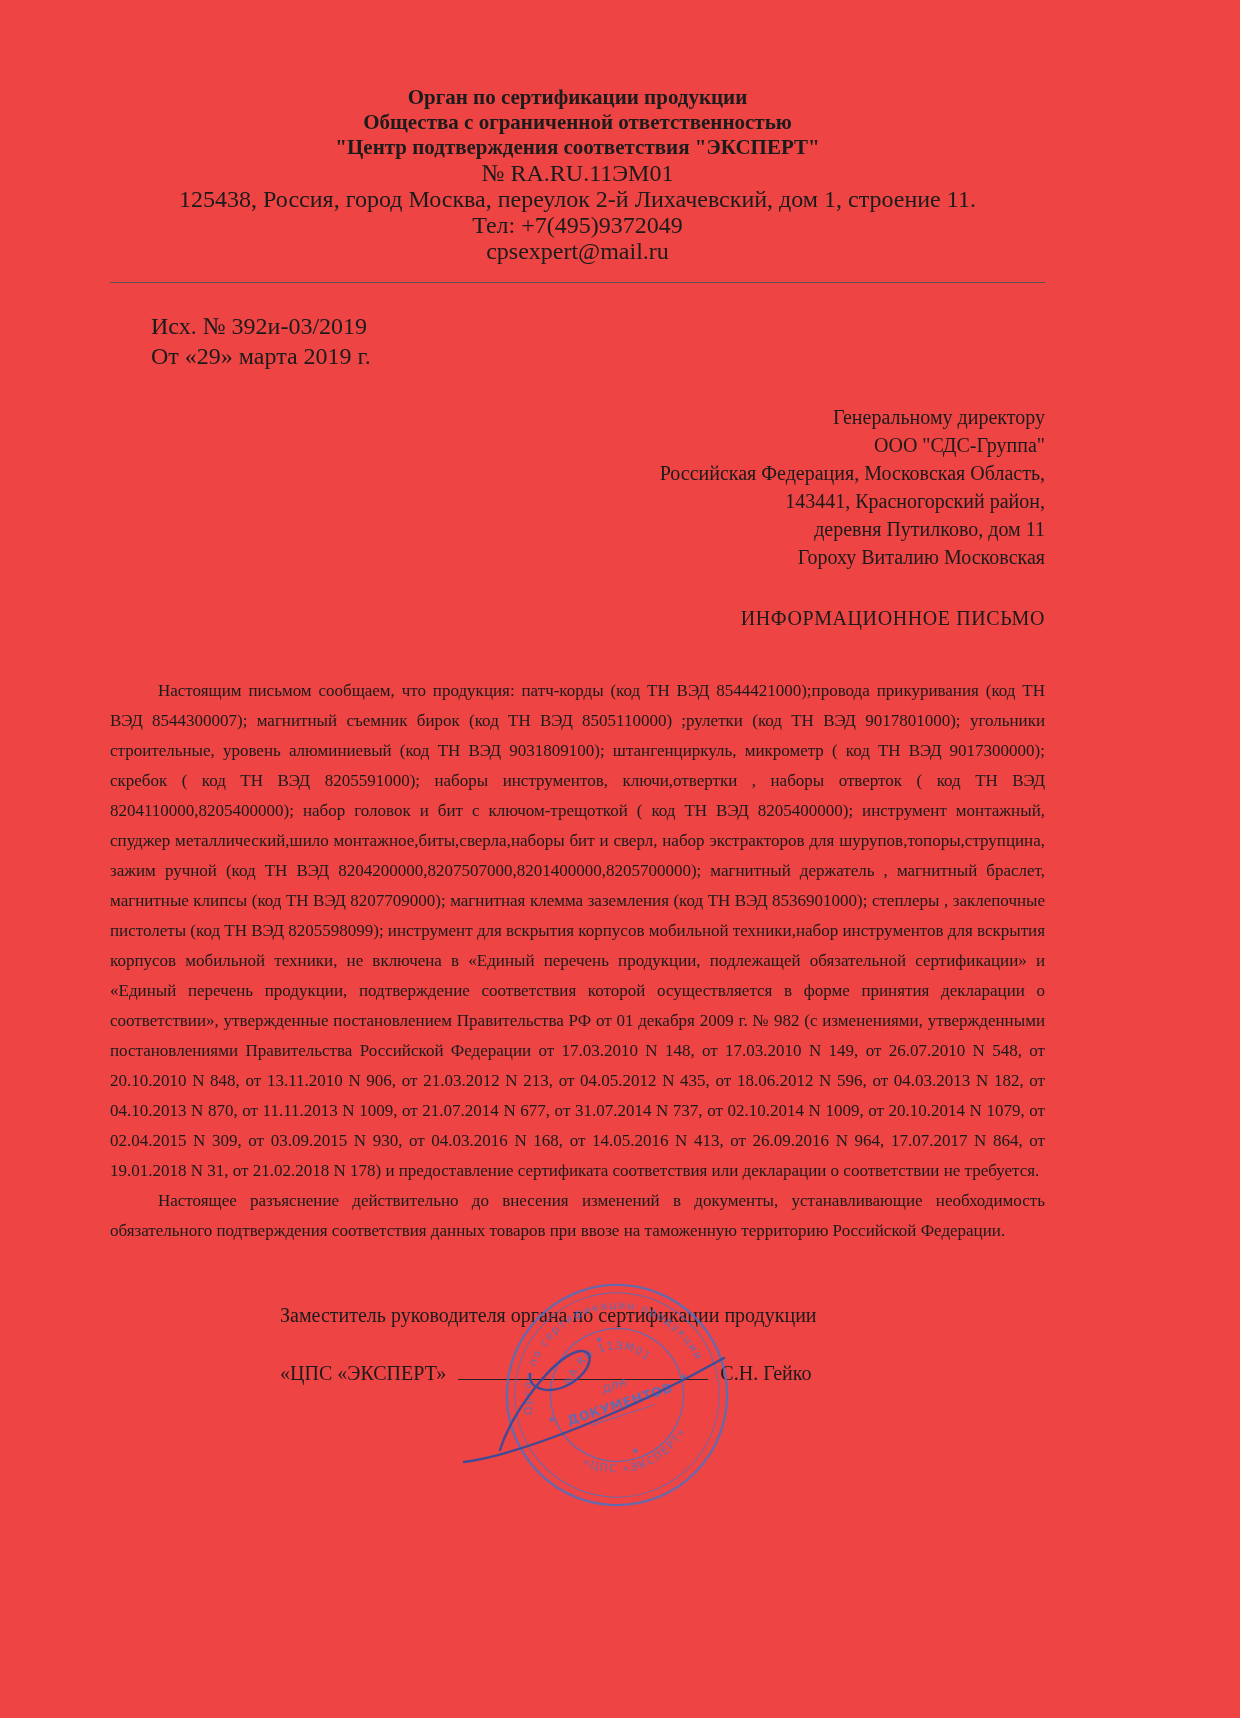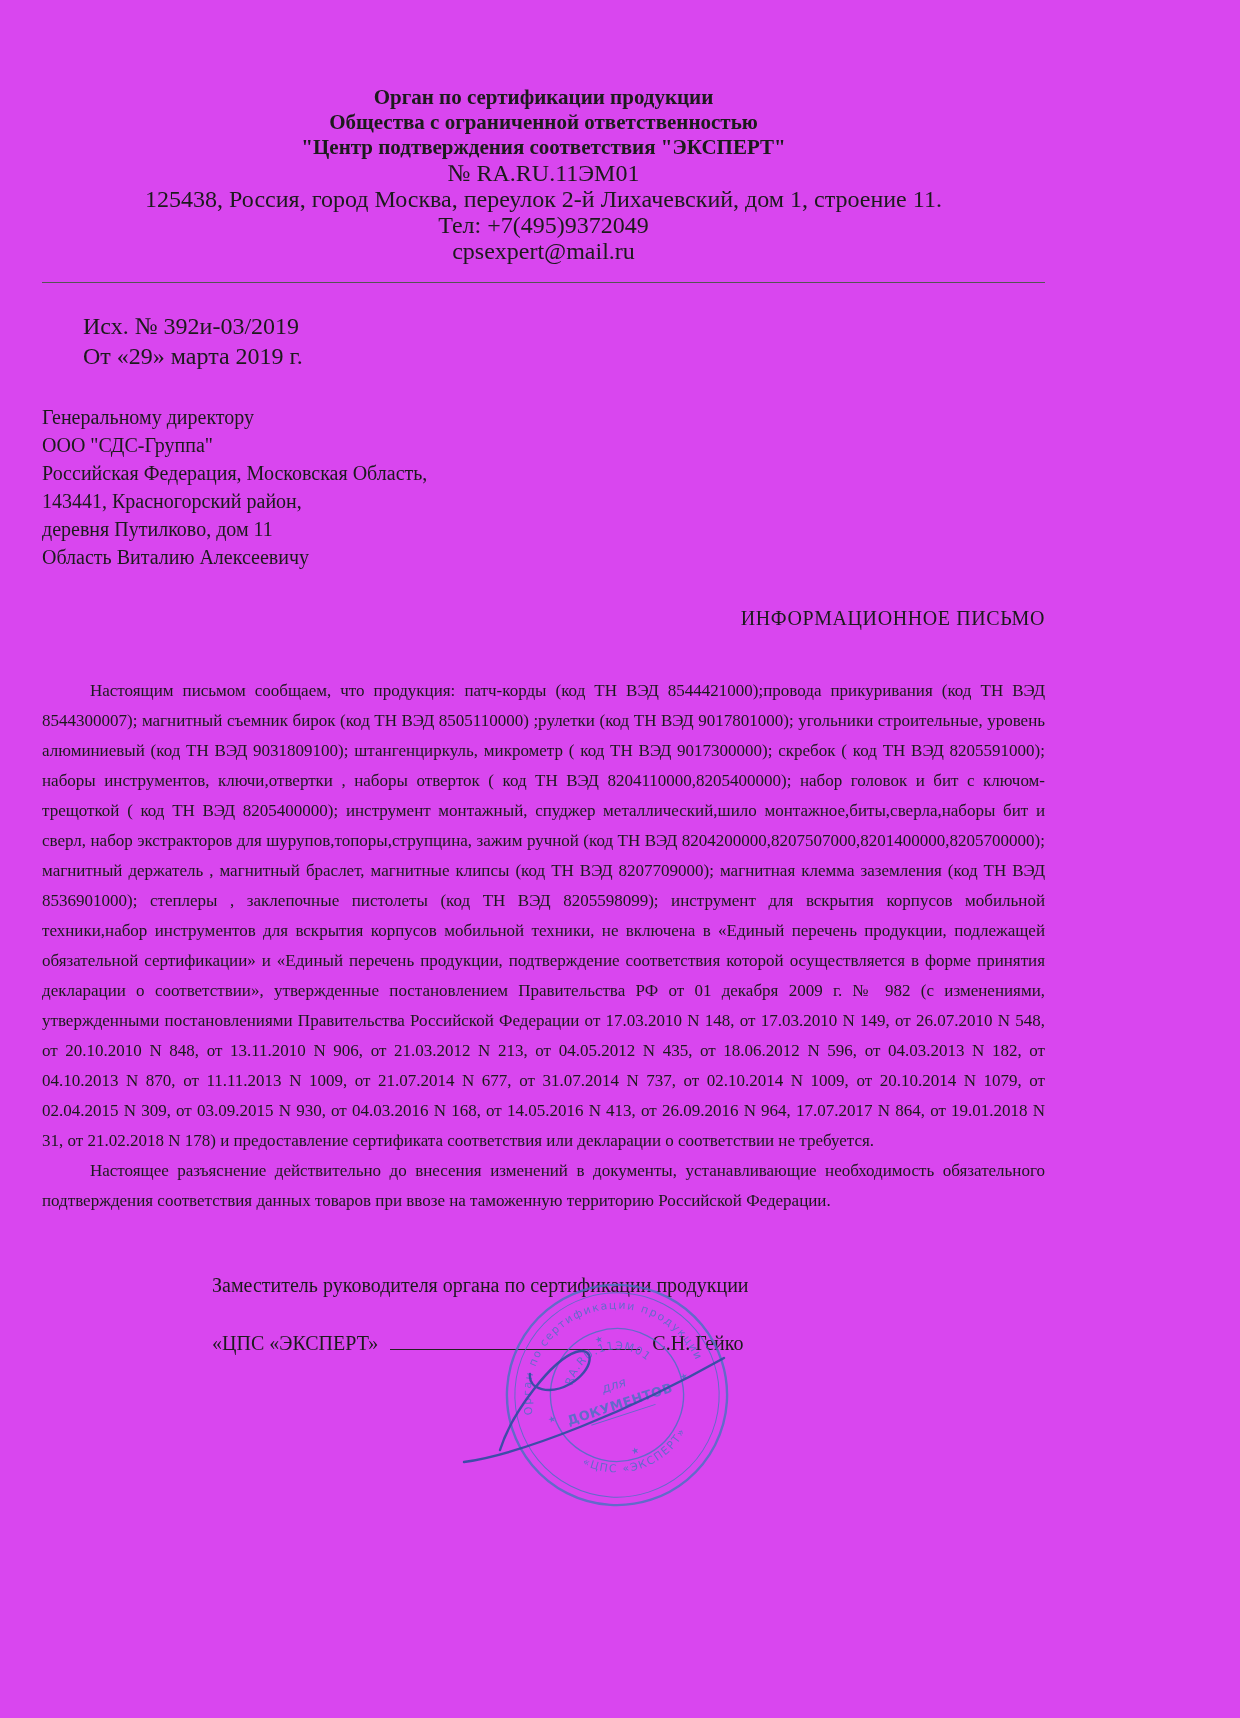--- a/index.html
+++ b/index.html
@@ -1,34 +1,34 @@
 <!DOCTYPE html>
 <html><head>
 <meta charset="utf-8">
 <style>
   * { margin:0; padding:0; box-sizing:border-box; }
   html,body { background:#ffffff; }
   .page {
     position:relative;
     width:1240px; height:1718px;
-    background:#d946ef;
+    background:#ef4444;
     font-family:"Liberation Serif","DejaVu Serif",serif;
     color:#1b1b1b;
-    padding:85px 195px 0 42px;
+    padding:85px 195px 0 110px;
     overflow:hidden;
   }
   
   .letterhead { text-align:center; }
   .lh-bold { font-weight:bold; font-size:21px; line-height:25px; }
   .lh-normal { font-size:24px; line-height:26px; }
   .separator { border-bottom:1px solid #555; margin-top:18px; width:100%; height:1px; }
   
   .ref-block { margin-top:28px; font-size:24px; line-height:30px;margin-left:41px; }
   
-  .recipient { margin-top:32px; font-size:20px; line-height:28px; }
+  .recipient { margin-top:32px; text-align:right; font-size:20px; line-height:28px; }
   
   .doc-title { margin-top:36px; text-align:right; font-size:20px; letter-spacing:0.6px; }
   
   .body-par {
     margin-top:46px;
     font-size:17px; line-height:30px;
     text-align:justify;
     text-indent:48px;
   }
   .body-par + .body-par { margin-top:0; }
@@ -83,21 +83,21 @@
     <div>Исх. № 392и-03/2019</div>
     <div>От «29» марта 2019 г.</div>
   </div>
 
   <div class="recipient">
     <div>Генеральному директору</div>
     <div>ООО "СДС-Группа"</div>
     <div>Российская Федерация, Московская Область,</div>
     <div>143441, Красногорский район,</div>
     <div>деревня Путилково, дом 11</div>
-    <div>Область Виталию Алексеевичу</div>
+    <div>Гороху Виталию Московская</div>
   </div>
 
   <div class="doc-title">ИНФОРМАЦИОННОЕ ПИСЬМО</div>
 
   <div class="body-par">Настоящим письмом сообщаем, что продукция: патч-корды (код ТН ВЭД 8544421000);провода прикуривания (код ТН ВЭД 8544300007); магнитный съемник бирок (код ТН ВЭД 8505110000) ;рулетки (код ТН ВЭД 9017801000); угольники строительные, уровень алюминиевый (код ТН ВЭД 9031809100); штангенциркуль, микрометр ( код ТН ВЭД 9017300000); скребок ( код ТН ВЭД 8205591000); наборы инструментов, ключи,отвертки , наборы отверток ( код ТН ВЭД 8204110000,8205400000); набор головок и бит с ключом-трещоткой ( код ТН ВЭД 8205400000); инструмент монтажный, спуджер металлический,шило монтажное,биты,сверла,наборы бит и сверл, набор экстракторов для шурупов,топоры,струпцина, зажим ручной (код ТН ВЭД 8204200000,8207507000,8201400000,8205700000); магнитный держатель , магнитный браслет, магнитные клипсы (код ТН ВЭД 8207709000); магнитная клемма заземления (код ТН ВЭД 8536901000); степлеры , заклепочные пистолеты (код ТН ВЭД 8205598099); инструмент для вскрытия корпусов мобильной техники,набор инструментов для вскрытия корпусов мобильной техники, не включена в «Единый перечень продукции, подлежащей обязательной сертификации» и «Единый перечень продукции, подтверждение соответствия которой осуществляется в форме принятия декларации о соответствии», утвержденные постановлением Правительства РФ от 01 декабря 2009 г. № 982 (с изменениями, утвержденными постановлениями Правительства Российской Федерации от 17.03.2010 N 148, от 17.03.2010 N 149, от 26.07.2010 N 548, от 20.10.2010 N 848, от 13.11.2010 N 906, от 21.03.2012 N 213, от 04.05.2012 N 435, от 18.06.2012 N 596, от 04.03.2013 N 182, от 04.10.2013 N 870, от 11.11.2013 N 1009, от 21.07.2014 N 677, от 31.07.2014 N 737, от 02.10.2014 N 1009, от 20.10.2014 N 1079, от 02.04.2015 N 309, от 03.09.2015 N 930, от 04.03.2016 N 168, от 14.05.2016 N 413, от 26.09.2016 N 964, 17.07.2017 N 864, от 19.01.2018 N 31, от 21.02.2018 N 178) и предоставление сертификата соответствия или декларации о соответствии не требуется.</div>
   <div class="body-par">Настоящее разъяснение действительно до внесения изменений в документы, устанавливающие необходимость обязательного подтверждения соответствия данных товаров при ввозе на таможенную территорию Российской Федерации.</div>
 
   <div class="sign-block">
     <div class="sign-title">Заместитель руководителя органа по сертификации продукции</div>
     <div class="sign-row">

